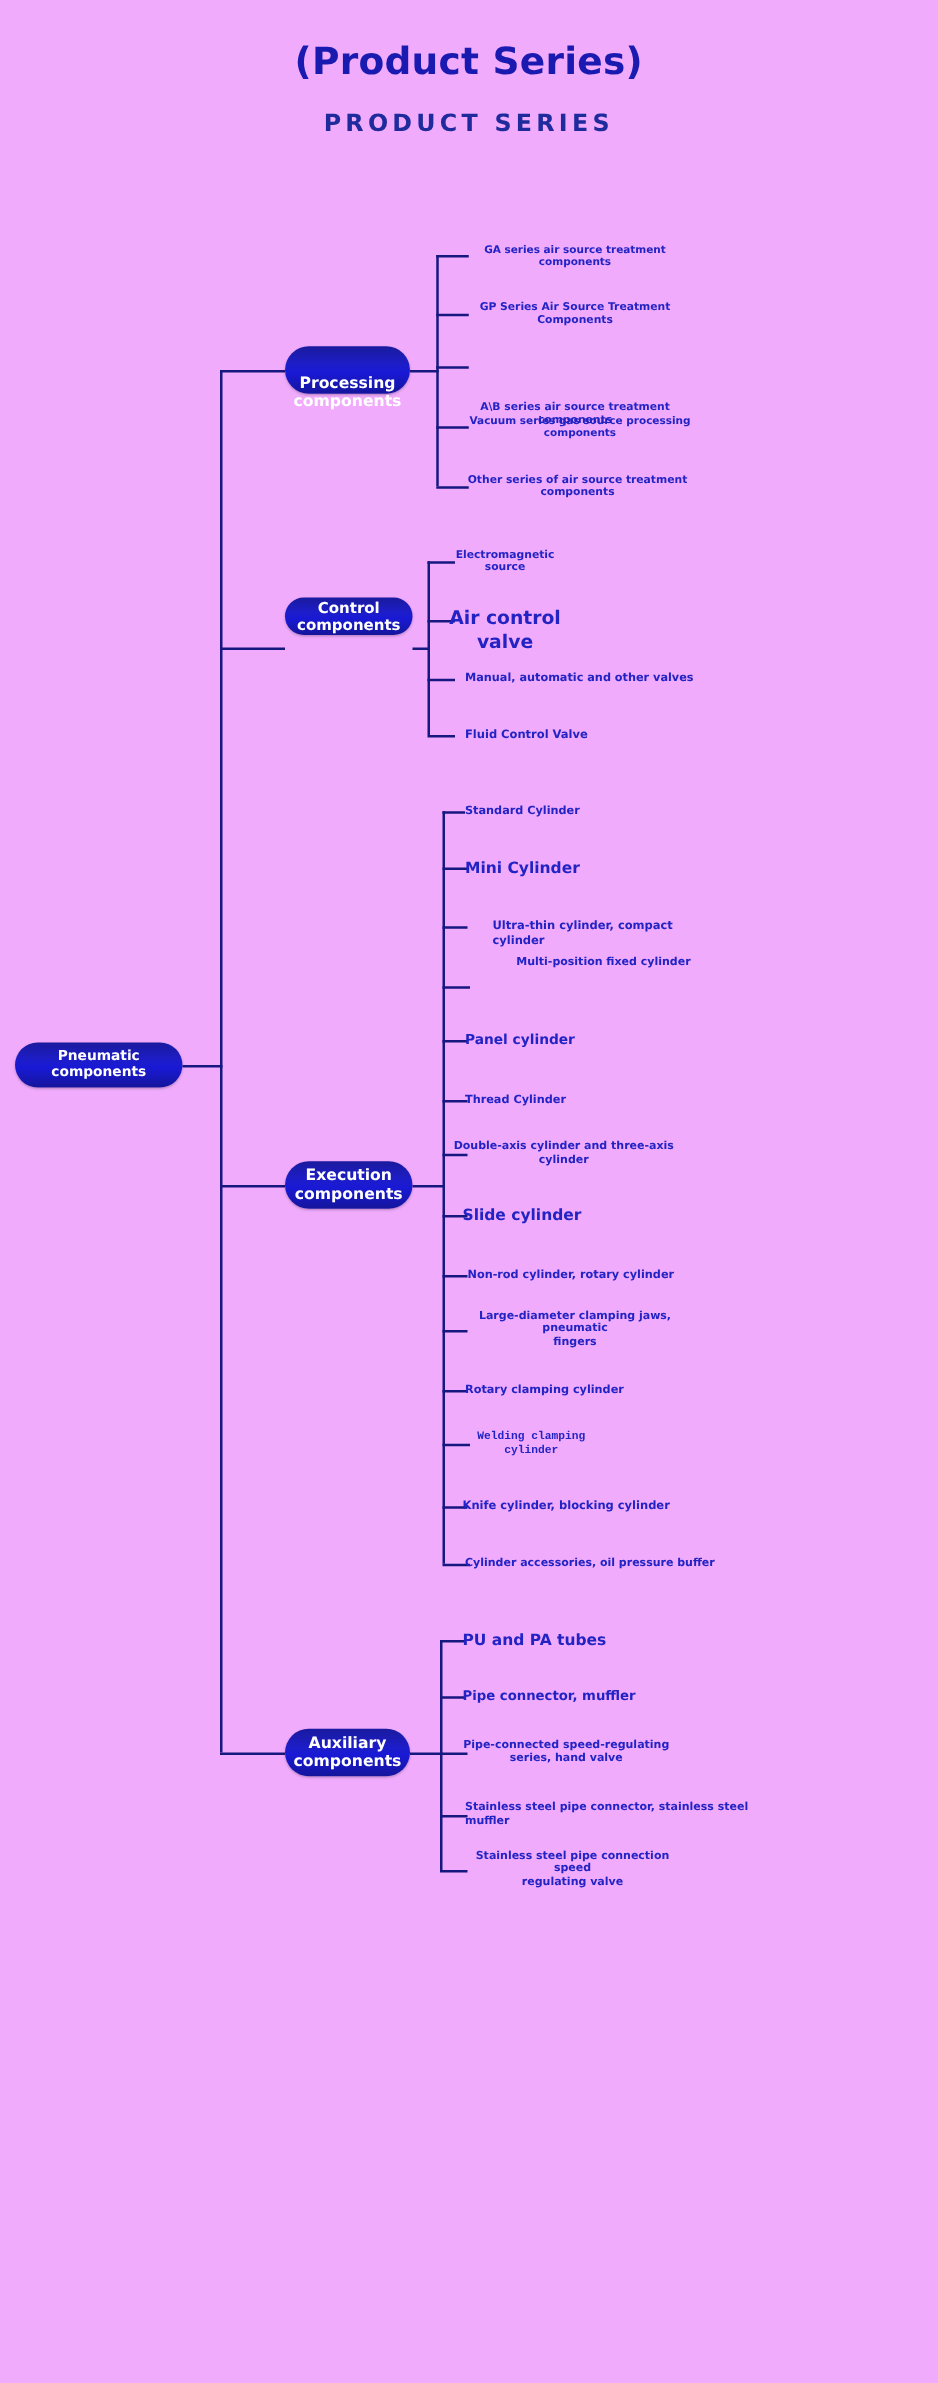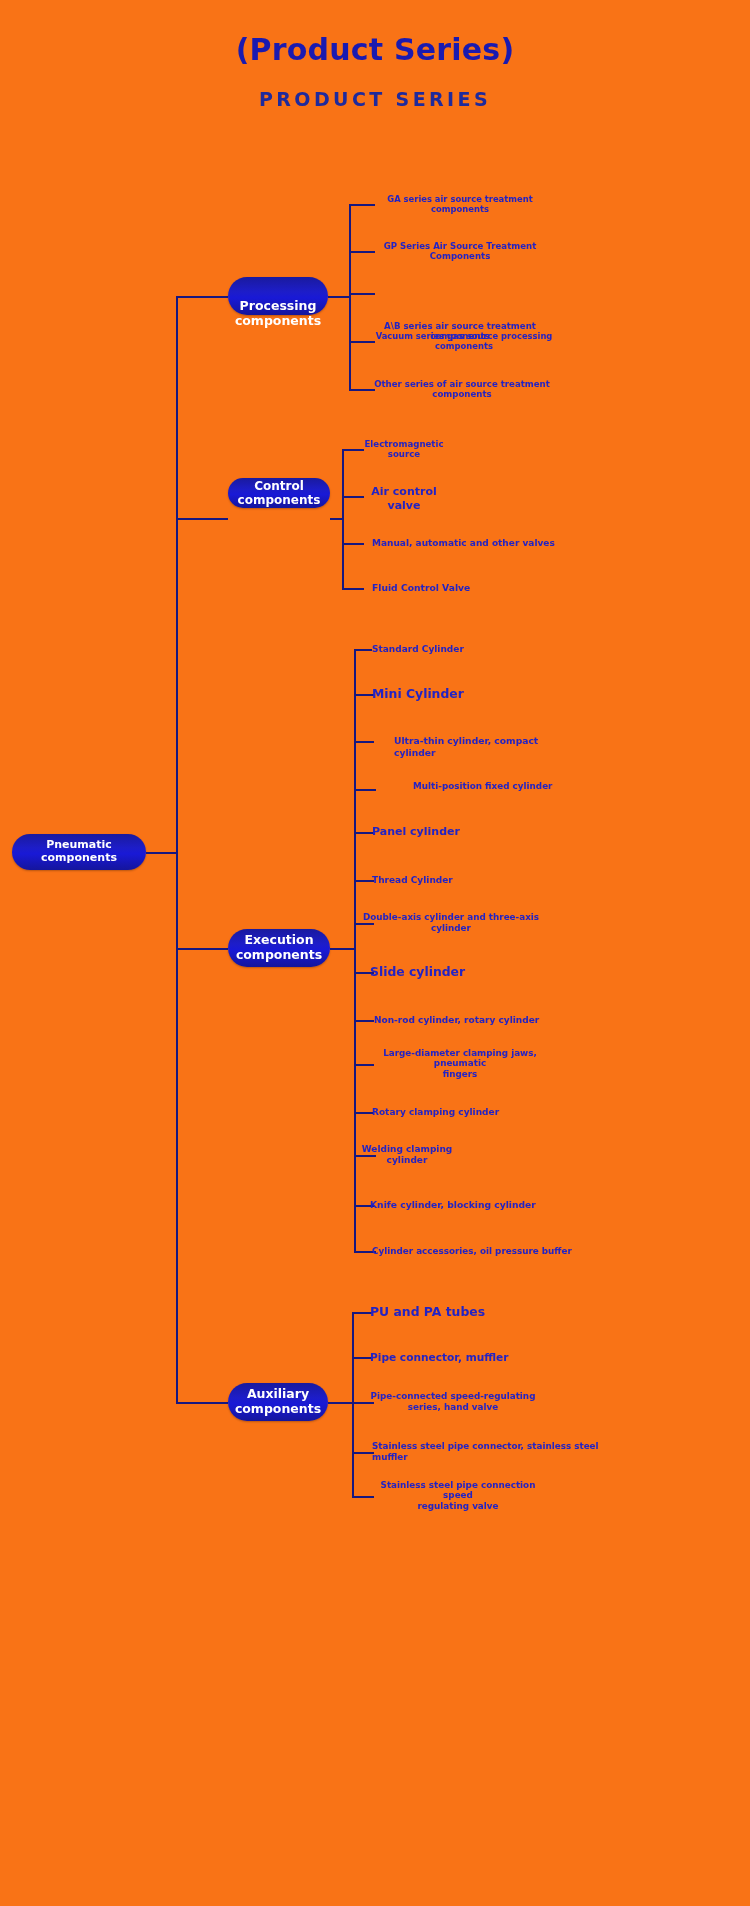--- a/index.html
+++ b/index.html
@@ -2,21 +2,21 @@
 <html><head>
 <meta charset="utf-8">
 <style>
   * { box-sizing: border-box; margin: 0; padding: 0; }
   html, body {
     width: 750px; height: 1906px;
     background: #fdfdfd;
     font-family: "DejaVu Sans", "Liberation Sans", sans-serif;
     overflow: hidden;
   }
-  #stage { position: relative; width: 750px; height: 1906px; background: #f97316; }
+  #stage { position: relative; width: 750px; height: 1906px; background: #f0abfc; }
 
   
   .title-main {
     position: absolute; left: 0; top: 32px; width: 750px;
     text-align: center;
     font-size: 30px; font-weight: 700; color: #1a1ab0;
     letter-spacing: 0.2px;
   }
   .title-sub {
     position: absolute; left: 0; top: 88px; width: 750px;
@@ -99,59 +99,59 @@
     <div class="hline" style="left: 176px; top: 518px; width: 52px;"></div>
     <div class="node branch single" style="left: 228px; top: 478px; width: 102px; height: 30px;">
       <span style="white-space: pre-line;">Control components</span>
     </div>
     <div class="hline" style="left: 330px; top: 518px; width: 14px;"></div>
     <div class="vline" style="left: 342px; top: 449px; height: 139px;"></div>
     <div class="hline" style="left: 342px; top: 449px; width: 22px;"></div>
     <div class="leaf ctr" style="left: 358px; width: 92px; font-size: 8.6px; top: 438.5px;">Electromagnetic
 source</div>
     <div class="hline" style="left: 342px; top: 496px; width: 22px;"></div>
-    <div class="leaf ctr" style="left: 358px; width: 92px; font-size: 11px; top: 485px;">Air control
+    <div class="leaf ctr" style="left: 358px; width: 92px; font-size: 15px; top: 485px;">Air control
 valve</div>
     <div class="hline" style="left: 342px; top: 543px; width: 22px;"></div>
     <div class="leaf lft" style="left: 372px; width: 230px; font-size: 9px; top: 537.5px;">Manual, automatic and other valves</div>
     <div class="hline" style="left: 342px; top: 588px; width: 22px;"></div>
     <div class="leaf lft" style="left: 372px; width: 200px; font-size: 9.2px; top: 582px;">Fluid Control Valve</div>
     <div class="hline" style="left: 176px; top: 948px; width: 52px;"></div>
     <div class="node branch" style="left: 228px; top: 929px; width: 102px; height: 38px;">
       <span style="white-space: pre-line;">Execution
 components</span>
     </div>
     <div class="hline" style="left: 330px; top: 948px; width: 26px;"></div>
     <div class="vline" style="left: 354px; top: 649px; height: 602px;"></div>
     <div class="hline" style="left: 354px; top: 649px; width: 18px;"></div>
     <div class="leaf lft" style="left: 372px; width: 180px; font-size: 9px; top: 643.5px;">Standard Cylinder</div>
     <div class="hline" style="left: 354px; top: 694px; width: 20px;"></div>
     <div class="leaf lft" style="left: 372px; width: 200px; font-size: 12.4px; top: 686px;">Mini Cylinder</div>
     <div class="hline" style="left: 354px; top: 741px; width: 20px;"></div>
     <div class="leaf lft" style="left: 374px; width: 200px; font-size: 9.2px; top: 735px; padding-left: 20px;">Ultra-thin cylinder, compact cylinder</div>
     <div class="hline" style="left: 354px; top: 789px; width: 22px;"></div>
-    <div class="leaf lft" style="left: 376px; width: 200px; font-size: 8.8px; top: 781px; padding-left: 37px;">Multi-position fixed cylinder</div>
+    <div class="leaf lft" style="left: 376px; width: 200px; font-size: 8.8px; top: 765px; padding-left: 37px;">Multi-position fixed cylinder</div>
     <div class="hline" style="left: 354px; top: 832px; width: 20px;"></div>
     <div class="leaf lft" style="left: 372px; width: 200px; font-size: 11px; top: 825px;">Panel cylinder</div>
     <div class="hline" style="left: 354px; top: 880px; width: 20px;"></div>
     <div class="leaf lft" style="left: 372px; width: 180px; font-size: 9px; top: 874.5px;">Thread Cylinder</div>
     <div class="hline" style="left: 354px; top: 923px; width: 20px;"></div>
     <div class="leaf ctr" style="left: 356px; width: 190px; font-size: 8.8px; top: 912px;">Double-axis cylinder and three-axis
 cylinder</div>
     <div class="hline" style="left: 354px; top: 972px; width: 20px;"></div>
     <div class="leaf lft" style="left: 370px; width: 200px; font-size: 12.4px; top: 964px;">Slide cylinder</div>
     <div class="hline" style="left: 354px; top: 1020px; width: 20px;"></div>
     <div class="leaf lft" style="left: 374px; width: 200px; font-size: 9px; top: 1014.5px;">Non-rod cylinder, rotary cylinder</div>
     <div class="hline" style="left: 354px; top: 1064px; width: 20px;"></div>
     <div class="leaf ctr" style="left: 364px; width: 192px; font-size: 8.8px; top: 1047.5px;">Large-diameter clamping jaws, pneumatic
 fingers</div>
     <div class="hline" style="left: 354px; top: 1112px; width: 20px;"></div>
     <div class="leaf lft" style="left: 372px; width: 200px; font-size: 9px; top: 1106.5px;">Rotary clamping cylinder</div>
     <div class="hline" style="left: 354px; top: 1155px; width: 22px;"></div>
-    <div class="leaf ctr" style="left: 352px; width: 110px; font-size: 9px; top: 1143.5px;">Welding clamping
+    <div class="leaf ctr" style="left: 370px; width: 110px; font-size: 9px; top: 1143.5px; font-family: Liberation Mono, monospace;">Welding clamping
 cylinder</div>
     <div class="hline" style="left: 354px; top: 1205px; width: 20px;"></div>
     <div class="leaf lft" style="left: 370px; width: 200px; font-size: 9.2px; top: 1199px;">Knife cylinder, blocking cylinder</div>
     <div class="hline" style="left: 354px; top: 1251px; width: 22px;"></div>
     <div class="leaf lft" style="left: 372px; width: 200px; font-size: 8.8px; top: 1245.5px;">Cylinder accessories, oil pressure buffer</div>
     <div class="hline" style="left: 176px; top: 1402px; width: 52px;"></div>
     <div class="node branch" style="left: 228px; top: 1383px; width: 100px; height: 38px;">
       <span style="white-space: pre-line;">Auxiliary
 components</span>
     </div>

